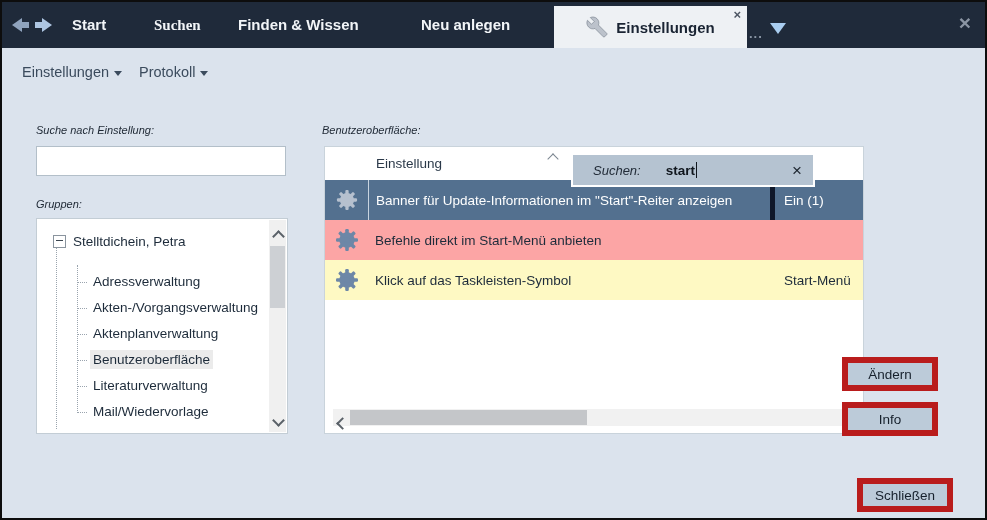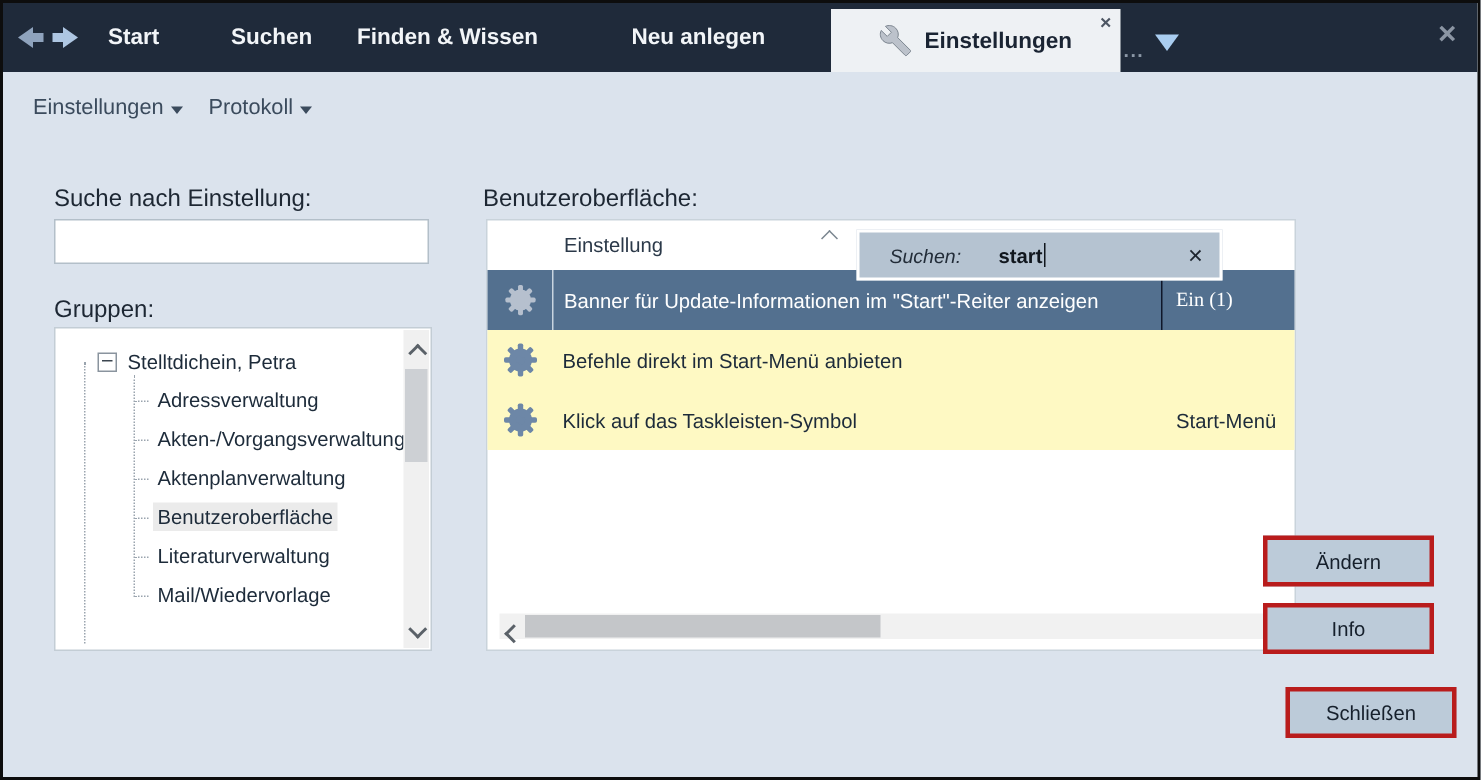--- a/index.html
+++ b/index.html
@@ -11,52 +11,52 @@
   .navarrow{position:absolute;top:15px;width:19px;height:16px;display:inline-block;cursor:pointer;}
   .nav-back{left:10px;}
   .nav-fwd{left:31px;}
   .navarrow .head{position:absolute;top:1px;width:0;height:0;border-top:7px solid transparent;border-bottom:7px solid transparent;}
   .nav-back .head{left:0;border-right:10px solid #8fa3bd;}
   .nav-back .tail{position:absolute;left:10px;top:5px;width:7px;height:6px;background:#8fa3bd;}
   .nav-fwd .head{right:0;border-left:10px solid #aec6e2;}
   .nav-fwd .tail{position:absolute;right:10px;top:5px;width:7px;height:6px;background:#aec6e2;}
   .topbar .tab{position:absolute;top:0;height:46px;line-height:46px;color:#f2f5f8;font-size:15px;font-weight:bold;cursor:pointer;}
   .tab-start{left:70px;}
-  .tab-suchen{left:152px;}
+  .tab-suchen{left:152px;font-family:Liberation Serif, serif;}
   .tab-finden{left:236px;}
   .tab-neu{left:419px;}
   .active-tab{position:absolute;left:552px;top:4px;width:193px;height:42px;background:#eef1f4;
               display:flex;align-items:center;justify-content:center;gap:8px;cursor:pointer;}
   .active-tab .label{font-size:15px;font-weight:bold;color:#1a2433;}
   .wrench{width:22px;height:22px;}
   .tab-close{position:absolute;right:6px;top:2px;font-size:13px;font-weight:bold;color:#4d5663;cursor:pointer;line-height:14px;}
   .overflow-dots{position:absolute;left:747px;top:24px;color:#8b97a6;font-size:13px;font-weight:bold;letter-spacing:1px;}
   .dd-arrow{position:absolute;left:768px;top:21px;width:0;height:0;cursor:pointer;
             border-left:8px solid transparent;border-right:8px solid transparent;border-top:11px solid #a9cdf0;}
   .win-close{position:absolute;right:14px;top:9px;color:#8b95a3;font-size:21px;font-weight:bold;cursor:pointer;}
   
   .menubar{position:absolute;left:0;top:46px;width:100%;height:44px;}
   .menu-item{position:absolute;top:16px;display:flex;align-items:center;gap:5px;cursor:pointer;
              color:#3b4b5d;font-size:14.5px;}
   .menu-0{left:20px;} .menu-1{left:137px;}
   .tri{width:0;height:0;border-left:4.5px solid transparent;border-right:4.5px solid transparent;border-top:5.5px solid #3b4b5d;margin-top:2px;}
   
-  .lbl{position:absolute;color:#1d2733;font-size:16px;}
+  .lbl{position:absolute;color:#1d2733;font-size:11px;font-style:italic;}
   .lbl-search{left:34px;top:122px;}
   .search-input{position:absolute;left:34px;top:144px;width:250px;height:30px;border:1px solid #b3bfc9;background:#fff;
                 box-sizing:border-box;font-family:inherit;font-size:13.5px;padding:0 6px;outline:none;}
   .lbl-groups{left:34px;top:196px;}
   .tree-box{position:absolute;left:34px;top:216px;width:252px;height:216px;background:#fff;border:1px solid #c3cdd5;box-sizing:border-box;}
-  .tree{position:absolute;left:0;top:0;right:18px;bottom:0;overflow:hidden;font-size:13.5px;color:#1d2b3a;padding:9px 0 0 28px;}
+  .tree{position:absolute;left:0;top:0;right:18px;bottom:0;overflow:hidden;font-size:13.5px;color:#1d2b3a;padding:9px 0 0 16px;}
   .tree-trunk{position:absolute;left:19px;top:22px;bottom:4px;border-left:1px dotted #9aa4ae;}
   .tree-root{position:relative;display:flex;align-items:center;height:26px;cursor:pointer;z-index:1;}
   .expand-box{width:11px;height:11px;border:1px solid #8a949e;background:#fff;position:relative;flex:none;}
   .expand-box::after{content:"";position:absolute;left:2px;right:2px;top:4px;height:1px;background:#3c4650;}
   .tree-root .rlabel{margin-left:7px;white-space:nowrap;}
-  .tree-children{list-style:none;margin:0 0 0 24px;padding:0;position:relative;}
+  .tree-children{list-style:none;margin:15px 0 0 24px;padding:0;position:relative;}
   .tree-children::before{content:"";position:absolute;left:0;top:-4px;bottom:12px;border-left:1px dotted #9aa4ae;}
   .tree-children li{position:relative;height:26px;line-height:26px;padding-left:13px;white-space:nowrap;cursor:pointer;}
   .tree-children li::before{content:"";position:absolute;left:0;top:13px;width:10px;border-top:1px dotted #9aa4ae;}
   .tree-children li .tlabel{padding:2px 3px;}
   .tree-children li.selected .tlabel{background:#ebebeb;}
   
   .vscroll{position:absolute;right:1px;top:1px;width:17px;bottom:1px;background:#f0f0f0;}
   .chev{display:inline-block;width:7px;height:7px;border-left:2px solid #5a6168;border-top:2px solid #5a6168;}
   .chev.up{transform:rotate(45deg);}
   .chev.down{transform:rotate(225deg);}
@@ -73,40 +73,40 @@
   .thead .htext{position:absolute;left:51px;top:9px;font-size:13.5px;color:#2b3949;cursor:pointer;}
   .sort-chev{position:absolute;left:224px;top:8px;width:7px;height:7px;border-left:1px solid #7a858f;border-top:1px solid #7a858f;transform:rotate(45deg);cursor:pointer;}
   .search-overlay{position:absolute;left:246px;top:6px;width:244px;height:34px;background:#b5c3d1;border:2px solid #ffffff;
                   box-sizing:border-box;display:flex;align-items:center;z-index:5;cursor:text;}
   .search-overlay .s-label{font-style:italic;font-size:13px;color:#222c38;margin-left:20px;}
   .search-overlay .s-value{font-weight:bold;font-size:13.5px;color:#10161d;margin-left:25px;}
   .search-overlay .caret{width:1px;height:16px;background:#10161d;margin-left:1px;}
   .search-overlay .s-close{margin-left:auto;margin-right:11px;font-size:17px;color:#1c242e;cursor:pointer;line-height:15px;}
   .trow{position:absolute;left:0;right:0;height:40px;display:flex;align-items:stretch;font-size:13.5px;color:#1d2b3a;cursor:pointer;}
   .trow-0{top:33px;background:#53708f;color:#ffffff;}
-  .trow-1{top:73px;background:#fef9c3;}
+  .trow-1{top:73px;background:#fca5a5;}
   .trow-2{top:113px;background:#fef9c3;}
   .icon-cell{flex:none;width:43px;display:flex;align-items:center;justify-content:center;}
   .trow-0 .icon-cell{border-right:1px solid #c8d4e0;}
   .text-cell{flex:1;display:flex;align-items:center;padding-left:7px;white-space:nowrap;overflow:hidden;}
   .value-cell{flex:none;width:79px;display:flex;align-items:center;padding-left:9px;white-space:nowrap;}
-  .trow-0 .value-cell{border-left:1px solid #0f172a;font-family:Liberation Serif, serif;}
+  .trow-0 .value-cell{border-left:5px solid #0f172a;}
   .gear{width:24px;height:24px;color:#6d87a7;}
   .trow-0 .gear{color:#b6c0ce;width:22px;height:22px;}
   .hscroll{position:absolute;left:8px;right:8px;bottom:7px;height:17px;background:#f1f1f1;}
   .hscroll .arr{position:absolute;top:5px;cursor:pointer;}
   .hscroll .arr-left{left:5px;}
   .hscroll .arr-right{right:5px;}
   .hscroll .thumb{position:absolute;left:17px;top:1px;height:15px;width:237px;background:#c4c6c9;cursor:pointer;}
   
-  .btn{position:absolute;width:114px;height:34px;background:#bccbd9;border:3px solid #b91c1c;box-sizing:border-box;
+  .btn{position:absolute;width:96px;height:34px;background:#bccbd9;border:6px solid #b91c1c;box-sizing:border-box;
        display:flex;align-items:center;justify-content:center;font-size:13.5px;color:#16202c;cursor:pointer;}
   .btn-aendern{left:840px;top:355px;}
   .btn-info{left:840px;top:400px;}
-  .btn-schliessen{left:855px;top:456px;}
+  .btn-schliessen{left:855px;top:476px;}
 </style>
 </head>
 <body>
 
 <svg width="0" height="0" style="position:absolute">
   <defs>
     <g id="gear-shape">
       <rect x="10.2" y="1" width="3.6" height="22" rx="1.2" fill="currentColor"></rect>
       <rect x="10.2" y="1" width="3.6" height="22" rx="1.2" fill="currentColor" transform="rotate(45 12 12)"></rect>
       <rect x="10.2" y="1" width="3.6" height="22" rx="1.2" fill="currentColor" transform="rotate(90 12 12)"></rect>

